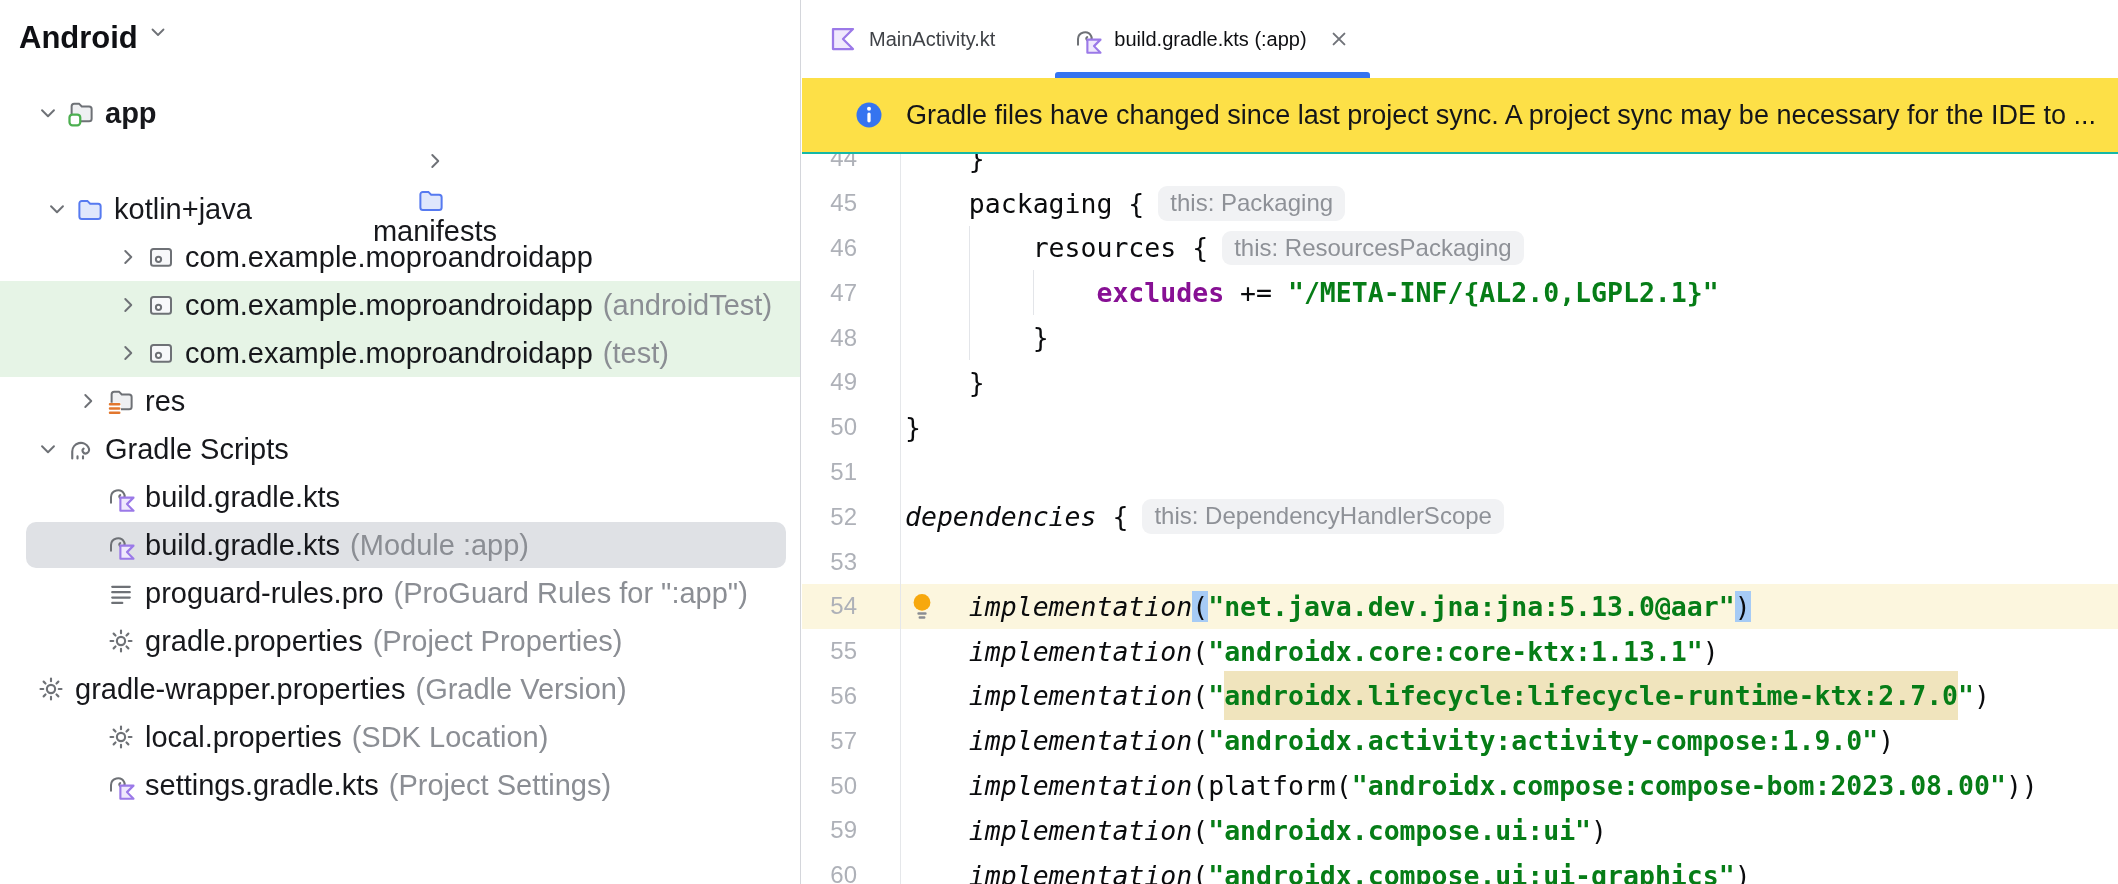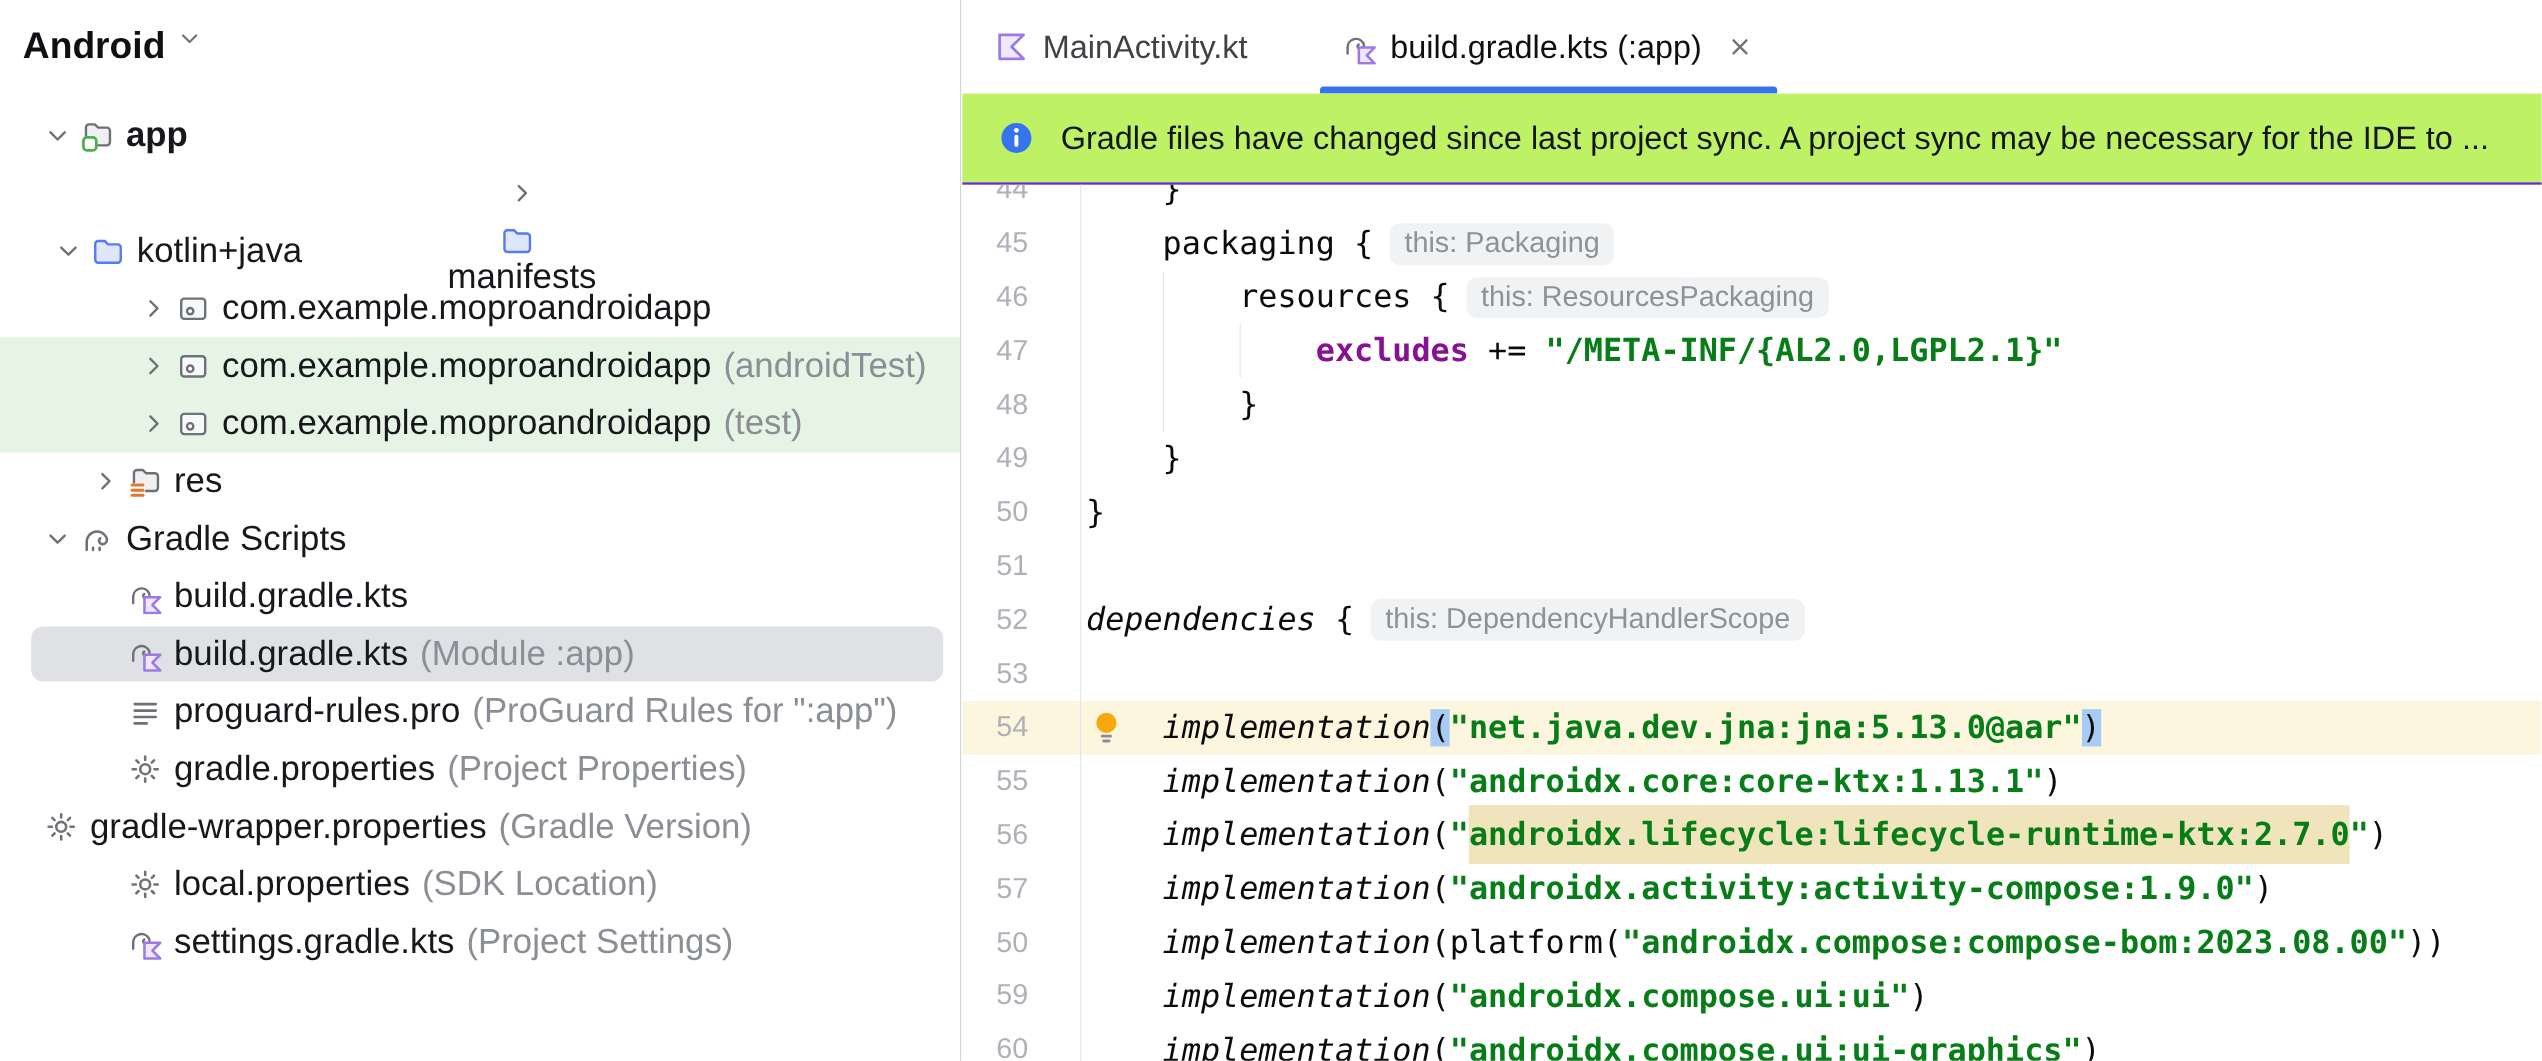--- a/index.html
+++ b/index.html
@@ -24,31 +24,31 @@
   .tlabel.bold{font-weight:bold;}
   .tsuffix{font-size:29px;color:#8B8E94;margin-left:10px;position:relative;z-index:1;white-space:pre;}
 
   
   .editor-pane{position:absolute;left:802px;top:0;right:0;height:884px;background:#fff;}
 
   .tabbar{position:absolute;top:0;left:0;right:0;height:78px;display:flex;align-items:stretch;background:#fff;}
   .tab{position:relative;display:flex;align-items:center;gap:11px;padding:0 18px;cursor:default;}
   .tab .tabicon{width:30px;height:30px;}
   .tab .tabicon svg{width:30px;height:30px;display:block;}
-  .tab .tablabel{font-size:27px;color:#3F4247;white-space:pre;}
+  .tab .tablabel{font-size:20px;color:#3F4247;white-space:pre;}
   .tab.active .tablabel{color:#0E0F12;}
   .tab.active::after{content:"";position:absolute;left:0;right:0;bottom:0;height:6px;
     background:#3574F0;border-radius:3px 3px 0 0;}
   .tabclose{width:26px;height:26px;margin-left:8px;}
   .tabclose svg{width:26px;height:26px;display:block;}
   .tab1{margin-left:8px;}
   .tab2{margin-left:42px;}
 
-  .banner{position:absolute;top:78px;left:0;right:0;height:74px;background:#bef264;
-    border-bottom:2px solid #6d28d9;display:flex;align-items:center;box-sizing:content-box;}
+  .banner{position:absolute;top:78px;left:0;right:0;height:74px;background:#fde047;
+    border-bottom:2px solid #14b8a6;display:flex;align-items:center;box-sizing:content-box;justify-content:center;}
   .iicon{width:30px;height:30px;margin-left:30px;flex:none;}
   .iicon svg{width:30px;height:30px;display:block;}
   .btext{margin-left:22px;font-size:27px;color:#141519;white-space:nowrap;}
 
   .code-area{position:absolute;top:154px;left:0;right:0;bottom:0;overflow:hidden;background:#fff;}
   .code-lines{margin-top:-18px;}
   .cline{display:flex;height:44.8px;align-items:center;position:relative;}
   .cline.caret-row{background:#FCF6DE;}
   .lnum{width:98px;flex:none;text-align:right;padding-right:43px;box-sizing:border-box;
     font-family:Liberation Sans, sans-serif;font-size:24px;color:#AEB1B8;}

